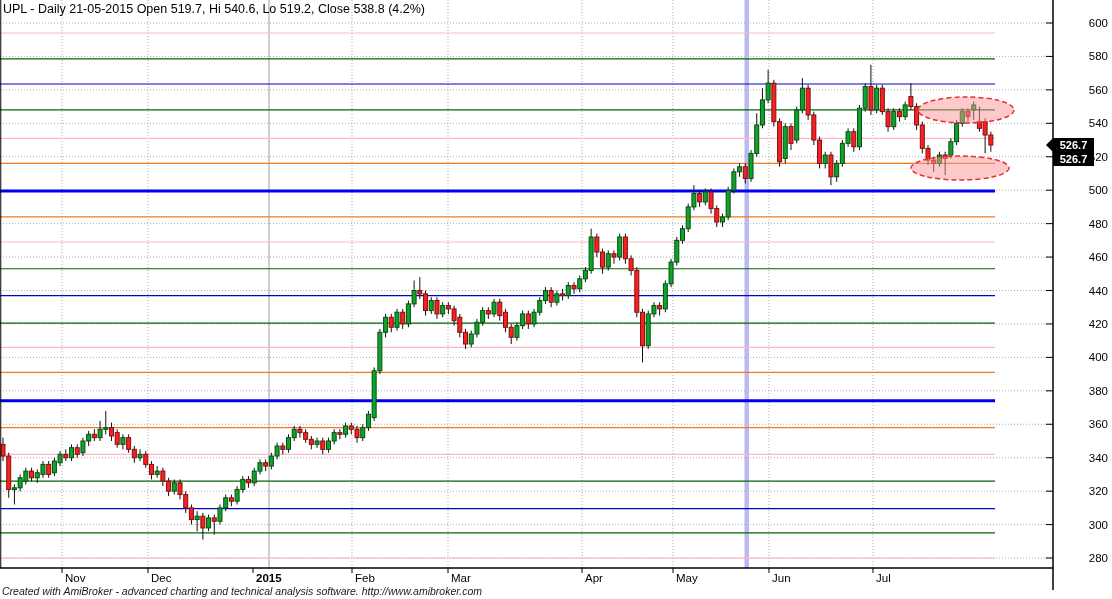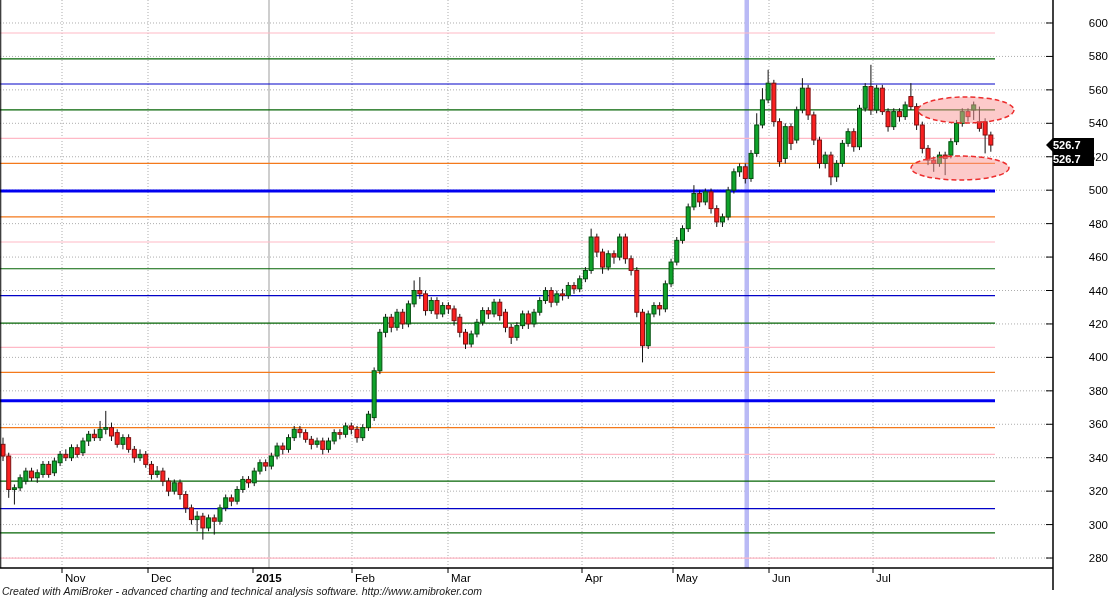--- a/index.html
+++ b/index.html
@@ -2,21 +2,21 @@
 <html><head>
 <meta charset="utf-8">
 <style>
   html,body{margin:0;padding:0;background:#fff;}
   .screen{position:relative;width:1112px;height:599px;background:#ffffff;
           font-family:"Liberation Sans",sans-serif;overflow:hidden;}
   #chart{position:absolute;left:0;top:0;font-family:"Liberation Sans",sans-serif;}
   .chart-title{position:absolute;left:3px;top:2px;font-size:12.5px;color:#000;white-space:nowrap;z-index:2;}
   .footer{position:absolute;left:2px;top:585px;font-size:10.5px;color:#1a1a1a;white-space:nowrap;z-index:2;font-style:italic;}
   .price-tag{position:absolute;left:1053px;width:41px;height:14px;background:#000;color:#fff;
-             font-size:11px;font-weight:bold;line-height:14px;z-index:3;}
+             font-size:11px;font-weight:bold;line-height:14px;text-align:center;z-index:3;}
   .price-tag.arrow::before{content:"";position:absolute;left:-7px;top:0;
              border-right:7px solid #000;border-top:7px solid transparent;border-bottom:7px solid transparent;}
   #tag1{top:138px;}
   #tag2{top:152px;}
 </style>
 </head>
 <body>
 
 <div class="screen">
   <svg id="chart" width="1112" height="599">
@@ -467,20 +467,21 @@
       <line x1="985.12" y1="118.294" x2="985.12" y2="153.406" stroke="#111111" stroke-width="1"></line>
       <rect x="983.12" y="121.63799999999999" width="4" height="13.37599999999999" fill="#FA2020" stroke="#7F1010" stroke-width="1"></rect>
       <line x1="990.83" y1="131.67" x2="990.83" y2="151.73399999999998" stroke="#111111" stroke-width="1"></line>
       <rect x="988.83" y="135.01399999999998" width="4" height="10.03200000000001" fill="#FA2020" stroke="#7F1010" stroke-width="1"></rect>
       <ellipse cx="966" cy="110" rx="48" ry="13" fill="rgba(249,150,150,0.5)" stroke="#EC2D2D" stroke-width="1.5" stroke-dasharray="5 3"></ellipse>
       <ellipse cx="960" cy="168" rx="49" ry="12" fill="rgba(249,150,150,0.5)" stroke="#EC2D2D" stroke-width="1.5" stroke-dasharray="5 3"></ellipse>
       <line x1="0.75" y1="0" x2="0.75" y2="568" stroke="#000000"></line>
       <line x1="0" y1="568" x2="1053" y2="568" stroke="#000000" stroke-width="1.5"></line>
       <line x1="1053" y1="0" x2="1053" y2="590" stroke="#000000" stroke-width="1.5"></line>
     </svg>
+  <div class="chart-title">UPL - Daily 21-05-2015 Open 519.7, Hi 540.6, Lo 519.2, Close 538.8 (4.2%)</div>
   <div class="price-tag arrow" id="tag1">
     <span>526.7</span>
   </div>
   <div class="price-tag" id="tag2">
     <span>526.7</span>
   </div>
   <div class="footer">Created with AmiBroker - advanced charting and technical analysis software. http://www.amibroker.com</div>
 </div>
 
 </body></html>

